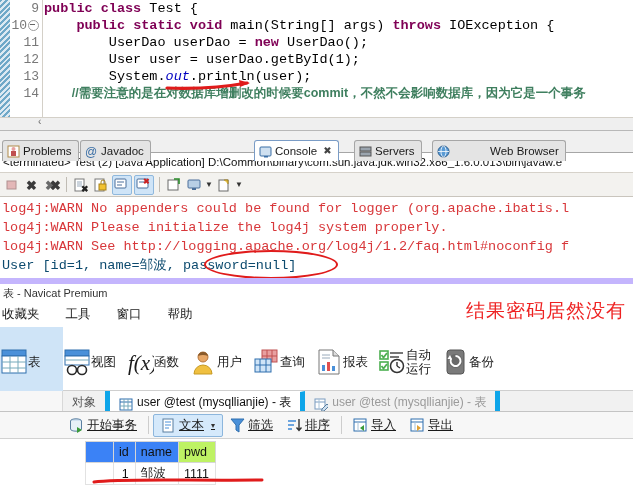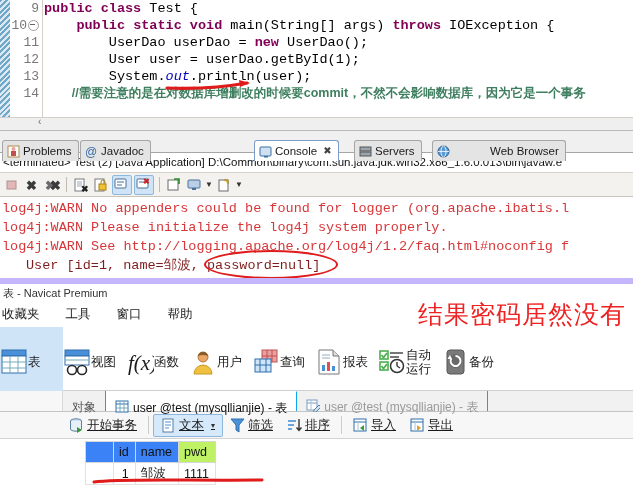--- a/index.html
+++ b/index.html
@@ -84,39 +84,39 @@
 
   .console-out{
     position:relative;height:79px;background:#fff;padding:2px 0 0 2px;
     overflow:hidden;border-bottom:6px solid #c4b5fd;
   }
   .cline{
     font-family:"Liberation Mono", monospace;font-size:13.5px;
     height:19px;line-height:19px;white-space:pre;
   }
   .cred{color:#d8373a;}
-  .cblk{color:#7f1d1d;margin-left:24px;}
+  .cblk{color:#0c4a6e;}
 
   
   .ellipse{
     position:absolute;border:2.5px solid #e01b1b;border-radius:50%;
     pointer-events:none;
   }
 
   
   .nv-title{
     height:18px;line-height:18px;font-size:11px;color:#333;
     padding-left:3px;background:#fff;white-space:nowrap;
   }
   .nv-menu{
     height:25px;background:#ffffff;display:flex;align-items:center;
     gap:26px;padding-left:2px;font-size:12.5px;color:#1a1a1a;
   }
   .nv-anno{
-    position:absolute;right:7px;top:298px;font-size:25px;color:#ee2222;
+    position:absolute;right:7px;top:298px;font-size:19px;color:#ee2222;
     letter-spacing:1px;white-space:nowrap;font-weight:400;
   }
   .ribbon{
     height:63px;background:#ffffff;display:flex;align-items:flex-start;
     border-bottom:1px solid #cfcfcf;
   }
   .rb{
     width:63px;height:62px;display:flex;
     align-items:center;justify-content:flex-start;padding-top:4px;
     font-size:12.5px;color:#1a1a1a;
@@ -125,22 +125,22 @@
   .rb .ico{height:34px;display:flex;align-items:center;justify-content:center;}
   .rb .lbl{line-height:14px;}
 
   
   .objtabs{
     height:20px;background:#f1f1f1;display:flex;align-items:stretch;
     border-bottom:1px solid #c4c4c4;font-size:12px;color:#333;
   }
   .objtabs .spacer{width:62px;border-right:1px solid #d8d8d8;background:#f7f7f7;}
   .otab{
-    display:flex;align-items:flex-start;gap:4px;padding:8px 9px;white-space:nowrap;
-    border-right:1px solid #0ea5e9;
+    display:flex;align-items:flex-end;gap:4px;padding:0 9px;white-space:nowrap;
+    border-right:5px solid #0ea5e9;
   }
   .otab.plain{background:#f1f1f1;color:#555;}
   .otab.active{background:#ffffff;color:#111;border-top:1px solid #fff;}
   .otab.dim{background:#f1f1f1;color:#9a9a9a;}
 
   
   .gtoolbar{
     height:26px;background:#f7f7f7;display:flex;align-items:center;
     padding-left:62px;gap:0;font-size:12.5px;color:#1a1a1a;
     border-bottom:1px solid #d2d2d2;

